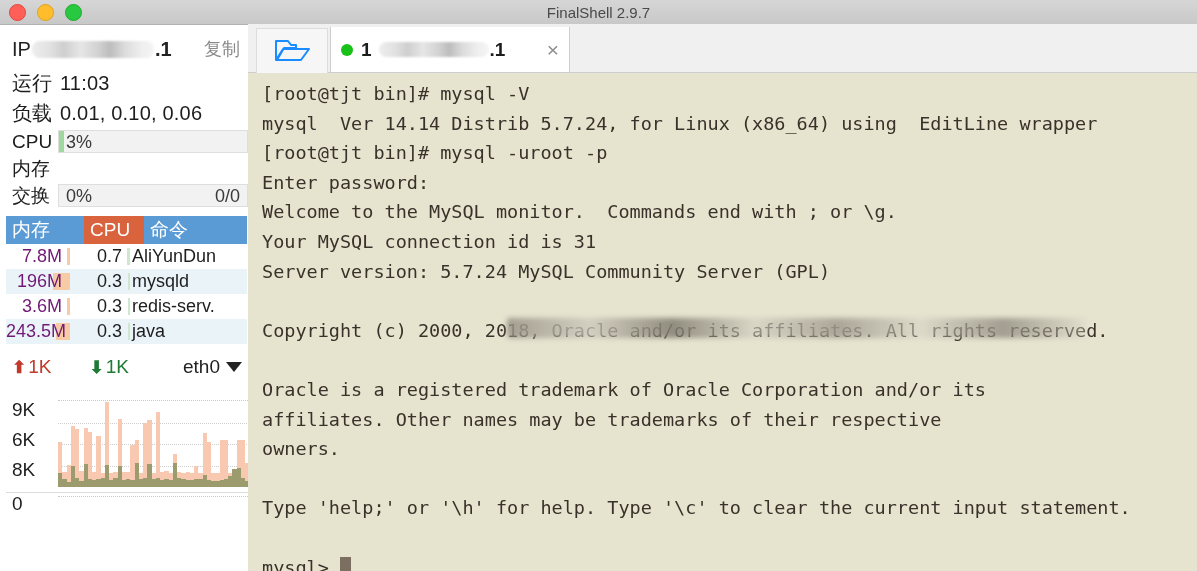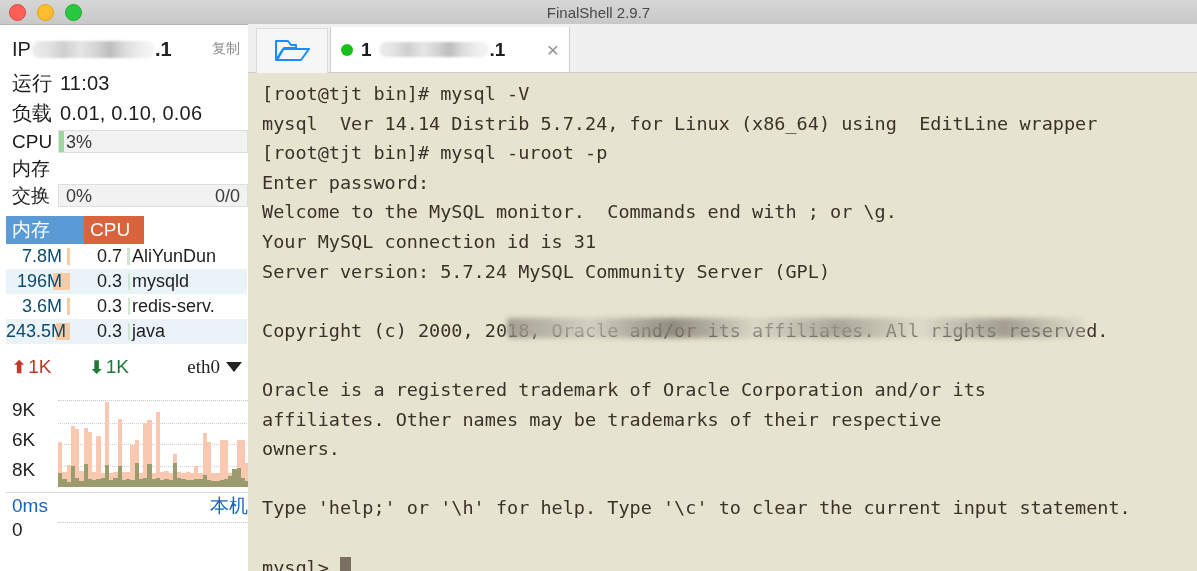--- a/index.html
+++ b/index.html
@@ -41,21 +41,21 @@
   .ip-label{font-size:20px;color:#222;font-family:"Liberation Sans",sans-serif;}
   .blurbox{
     display:inline-block;height:17px;margin:0 1px;vertical-align:-3px;
     border-radius:8px;
     background:linear-gradient(90deg,#ededed 0%,#e2e2e2 14%,#cfcfcf 26%,#e6e6e6 40%,
                 #d2d2d2 54%,#bdbdbd 64%,#dcdcdc 76%,#efefef 90%,#f4f4f4 100%);
     filter:blur(1.2px);
   }
   .ip-blur{width:122px;}
   .ip-tail{font-size:20px;color:#222;font-weight:600;}
-  .copy-btn{margin-left:auto;font-size:14px;color:#8a8a8a;padding-right:8px;cursor:pointer;}
+  .copy-btn{margin-left:auto;font-size:18px;color:#8a8a8a;padding-right:8px;cursor:pointer;}
 
   .stat-row{height:30px;font-size:20px;color:#1d1d1d;white-space:nowrap;}
   .stat-row .k{margin-right:8px;}
   .stat-row .v{letter-spacing:0.2px;}
 
   .meter-row{height:27px;display:flex;align-items:center;padding:0 6px;}
   .meter-label{font-size:19px;color:#1d1d1d;width:46px;flex:none;}
   .meter{
     position:relative;flex:1;height:23px;background:#f2f2f2;
     border:1px solid #dedede;box-sizing:border-box;overflow:hidden;
@@ -70,36 +70,36 @@
   .proc-head div{
     color:#fff;font-size:19px;line-height:28px;padding-left:6px;box-sizing:border-box;
   }
   .ph-mem{width:78px;background:#5b9bd5;}
   .ph-cpu{width:60px;background:#d9633c;}
   .ph-cmd{width:103px;background:#5b9bd5;}
   .proc-row{display:flex;height:25px;align-items:center;}
   .proc-row:nth-child(odd){background:#ffffff;}
   .proc-row:nth-child(even){background:#eaf3f8;}
   .pc-mem{width:64px;position:relative;text-align:right;padding-right:8px;box-sizing:border-box;
-          font-size:18px;color:#0c4a6e;}
+          font-size:18px;color:#701a75;}
   .pc-mem .bar{position:absolute;right:0;top:2px;bottom:2px;background:#f7cba6;}
   .pc-mem span{position:relative;z-index:2;}
   .pc-cpu{width:60px;position:relative;text-align:right;padding-right:8px;box-sizing:border-box;
           font-size:18px;color:#1d1d1d;}
   .pc-cpu .bar{position:absolute;right:0;top:2px;bottom:2px;background:#cfe6cf;}
   .pc-cpu span{position:relative;z-index:2;}
   .pc-cmd{width:103px;font-size:18px;color:#1d1d1d;padding-left:2px;box-sizing:border-box;
           white-space:nowrap;overflow:hidden;}
 
   
   .net-head{display:flex;align-items:center;height:28px;margin-top:9px;padding:0 6px;}
   .up-wrap{display:flex;align-items:center;color:#c0392b;font-size:19px;}
   .dn-wrap{display:flex;align-items:center;color:#1e7a34;font-size:19px;margin-left:38px;}
   .arrow{font-size:17px;margin-right:2px;font-weight:bold;}
-  .iface{margin-left:auto;font-size:19px;color:#222;display:flex;align-items:center;gap:6px;padding-right:6px;font-family:Liberation Serif, serif;}
+  .iface{margin-left:auto;font-size:19px;color:#222;display:flex;align-items:center;gap:6px;padding-right:6px;}
   .caret{width:0;height:0;border-left:8px solid transparent;border-right:8px solid transparent;border-top:10px solid #222;}
 
   .net-chart{position:relative;height:90px;margin-top:17px;}
   .net-axis{position:absolute;left:0;top:0;width:52px;height:90px;}
   .net-axis div{font-size:19px;color:#1d1d1d;text-align:left;padding-left:6px;height:30px;line-height:24px;}
   .net-plot{position:absolute;left:52px;top:2px;right:4px;height:86px;background:#fff;
             border-top:1px dotted #c9c9c9;border-right:1px dotted #c9c9c9;}
   .net-plot .grid{position:absolute;left:0;right:0;border-top:1px dotted #cfcfcf;}
   .bars{position:absolute;left:0;right:0;bottom:0;top:0;display:flex;align-items:flex-end;}
   .bar-col{flex:1;position:relative;height:100%;}
@@ -207,20 +207,21 @@
             <div class="pct">0%</div>
             <div class="det">0/0</div>
           </div>
         </div>
       </div>
 
     <div class="proc-table">
       <div class="proc-head">
         <div class="ph-mem">内存</div>
         <div class="ph-cpu">CPU</div>
+        <div class="ph-cmd">命令</div>
       </div>
       <div id="proc-rows">
           <div class="proc-row">
             <div class="pc-mem"><div class="bar" style="width: 5%;"></div><span>7.8M</span></div>
             <div class="pc-cpu"><div class="bar" style="width: 5%;"></div><span>0.7</span></div>
             <div class="pc-cmd">AliYunDun</div>
           </div>
           <div class="proc-row">
             <div class="pc-mem"><div class="bar" style="width: 26%;"></div><span>196M</span></div>
             <div class="pc-cpu"><div class="bar" style="width: 4%;"></div><span>0.3</span></div>
@@ -444,24 +445,20 @@
             <div class="bar-col">
               <div class="bar-up" style="height: 27.5%; background: rgb(248, 200, 176);"></div>
               <div class="bar-dn" style="height: 6.66667%; background: rgb(155, 155, 110);"></div>
             </div>
           </div>
       </div>
     </div>
 
     <div class="sb-divider"></div>
 
-    <div class="ping-head">
-      <span class="ping-val">0ms</span>
-      <span class="ping-host">本机</span>
-    </div>
     <div class="ping-chart">
       <div class="ping-axis">0</div>
       <div class="ping-plot"></div>
     </div>
   </div>
 
   <div class="vsplit"></div>
 
   <div class="main">
 

